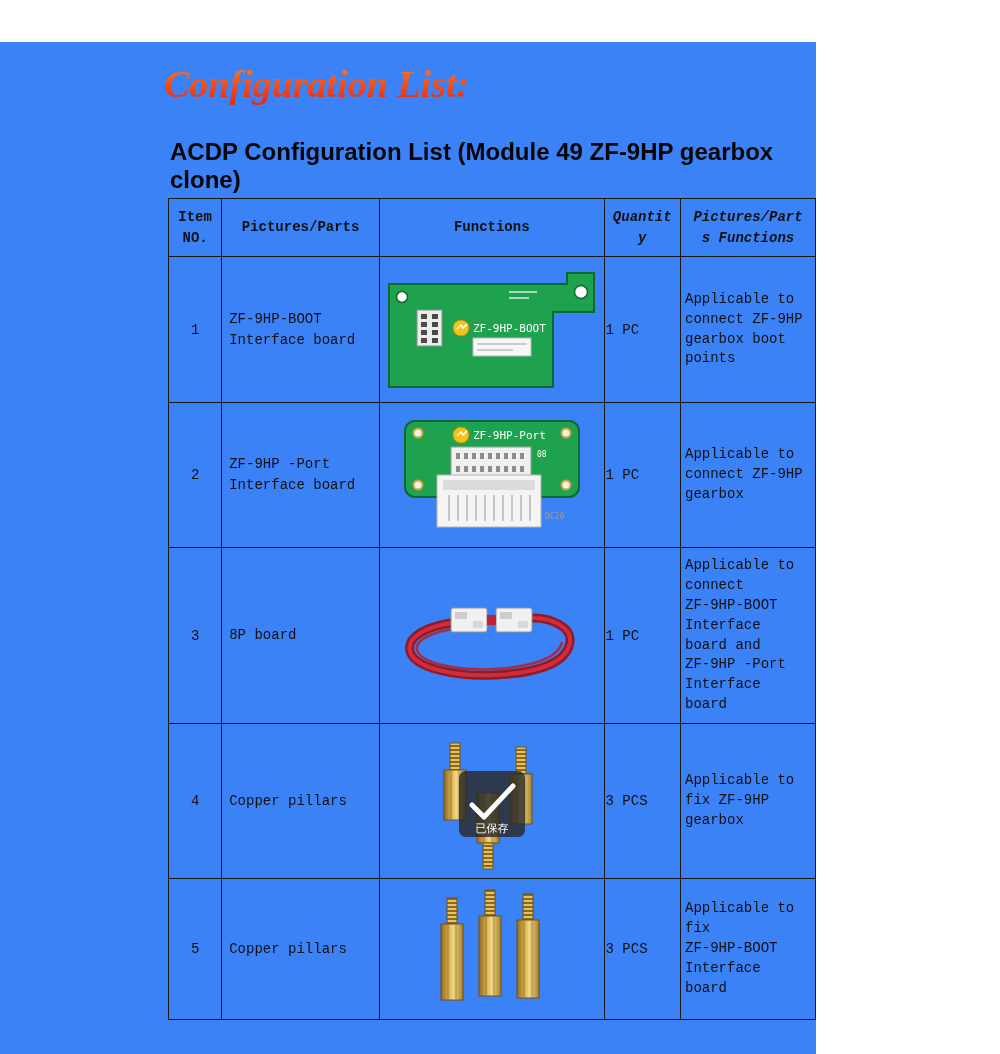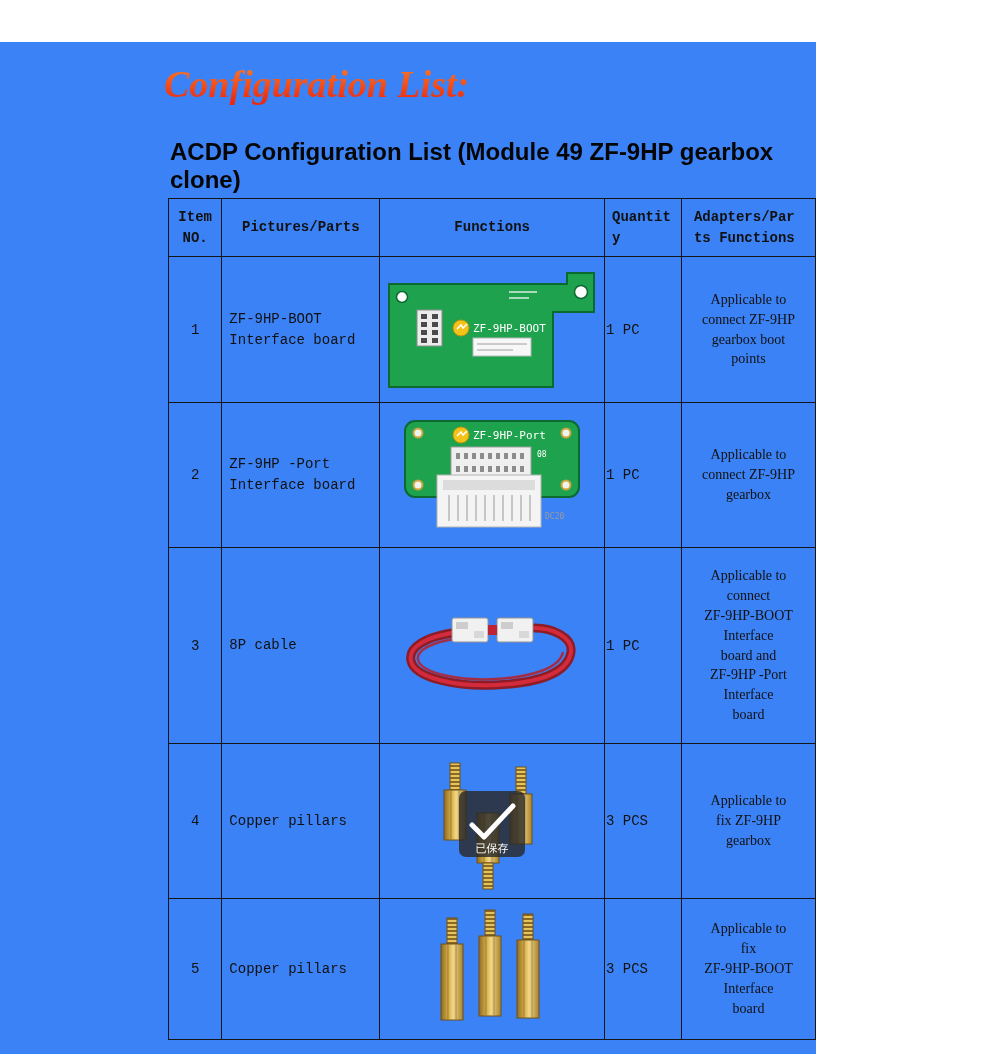--- a/index.html
+++ b/index.html
@@ -56,44 +56,43 @@
     font-size: 14px;
     color: #111111;
     vertical-align: middle;
   }
   th {
     font-weight: 700;
     text-align: center;
     line-height: 1.5;
     padding: 2px 4px;
   }
-  .th-break { word-break: break-all; text-align: left; }
+  .th-break { word-break: break-all; text-align: center; font-style: italic; }
   th.th-qty { padding: 2px 7px; }
   th.th-fn { padding: 2px 12px; }
   thead tr { height: 58px; padding-left: 12px; }
   tr.r1 { height: 146px; }
   tr.r2 { height: 145px; }
   tr.r3 { height: 155px; }
   tr.r4 { height: 155px; }
   tr.r5 { height: 141px; }
   .td-item { text-align: center; }
   .td-part {
     text-align: left;
     padding-left: 7px;
     white-space: pre-line;
     line-height: 1.5;
   }
   .td-pic { text-align: center; padding: 4px; }
   .td-qty { text-align: left; }
   .td-fn {
-    text-align: center;
+    text-align: left;
     white-space: pre-line;
     line-height: 1.42;
-    padding: 18px 4px;
-    font-family: Liberation Serif, serif;
+    padding: 8px 4px;
   }
   .td-pic svg { display: block; margin: 0 auto; }
 </style>
 </head>
 <body>
 
 <div class="page">
 
   <div class="title">Configuration List:</div>
   <div class="subtitle">ACDP Configuration List (Module 49 ZF-9HP gearbox clone)</div>
@@ -106,21 +105,21 @@
           <col class="c3">
           <col class="c4">
           <col class="c5">
       </colgroup>
       <thead>
         <tr>
           <th>Item NO.</th>
           <th>Pictures/Parts</th>
           <th>Functions</th>
           <th class="th-break th-qty">Quantity</th>
-          <th class="th-break th-fn">Adapters/Parts Functions</th>
+          <th class="th-break th-fn">Pictures/Parts Functions</th>
         </tr>
       </thead>
       <tbody>
 
         <tr class="r1">
           <td class="td-item">1</td>
           <td class="td-part">ZF-9HP-BOOT
 Interface board</td>
           <td class="td-pic">
             <svg width="210" height="120" viewBox="0 0 210 120">
@@ -209,21 +208,21 @@
             </svg>
           </td>
           <td class="td-qty">1 PC</td>
           <td class="td-fn">Applicable to
 connect ZF-9HP
 gearbox</td>
         </tr>
 
         <tr class="r3">
           <td class="td-item">3</td>
-          <td class="td-part">8P cable</td>
+          <td class="td-part">8P board</td>
           <td class="td-pic">
             <svg width="185" height="95" viewBox="0 0 185 95">
               <path d="M60,34 C 24,38 8,50 11,63 C 15,81 60,89 96,87 C 138,85 168,75 171,54 C 173,39 152,30 135,30" fill="none" stroke="#8e1c26" stroke-width="9" stroke-linecap="round"></path>
               <path d="M60,34 C 24,38 8,50 11,63 C 15,81 60,89 96,87 C 138,85 168,75 171,54 C 173,39 152,30 135,30" fill="none" stroke="#d42b3c" stroke-width="4" stroke-linecap="round"></path>
               <path d="M60,40 C 30,44 16,53 18,62 C 22,76 62,83 96,81 C 132,79 160,70 163,54" fill="none" stroke="#b02433" stroke-width="2.5" opacity="0.9"></path>
               <rect x="52" y="20" width="36" height="24" rx="2" fill="#f1f1f1" stroke="#949494"></rect>
               <rect x="97" y="20" width="36" height="24" rx="2" fill="#f1f1f1" stroke="#949494"></rect>
               <rect x="88" y="27" width="9" height="10" fill="#c02334"></rect>
               <rect x="56" y="24" width="12" height="7" fill="#cdcdcd"></rect>
               <rect x="101" y="24" width="12" height="7" fill="#cdcdcd"></rect>

